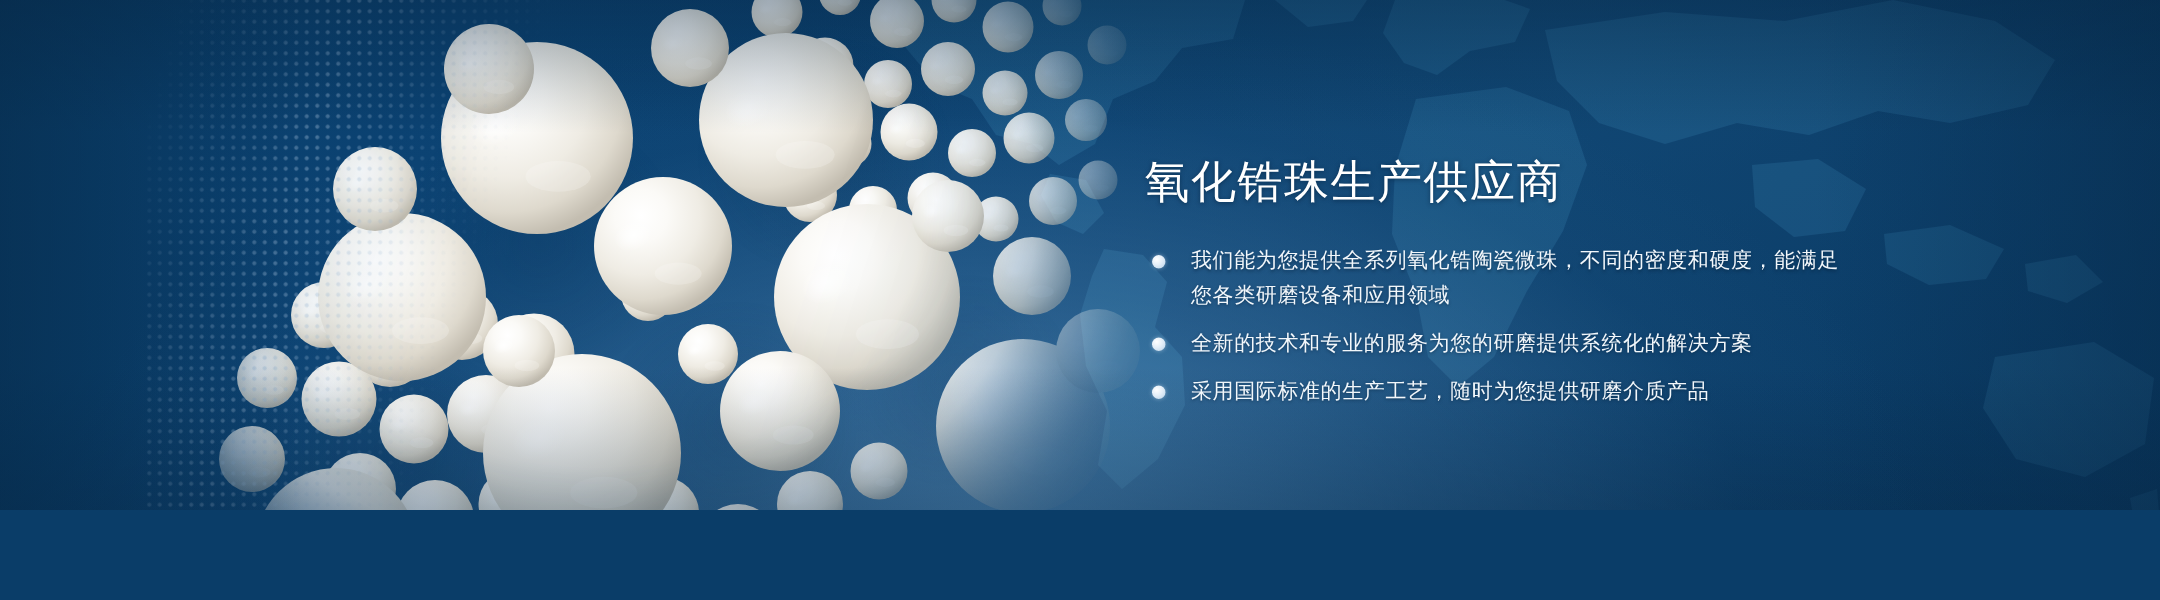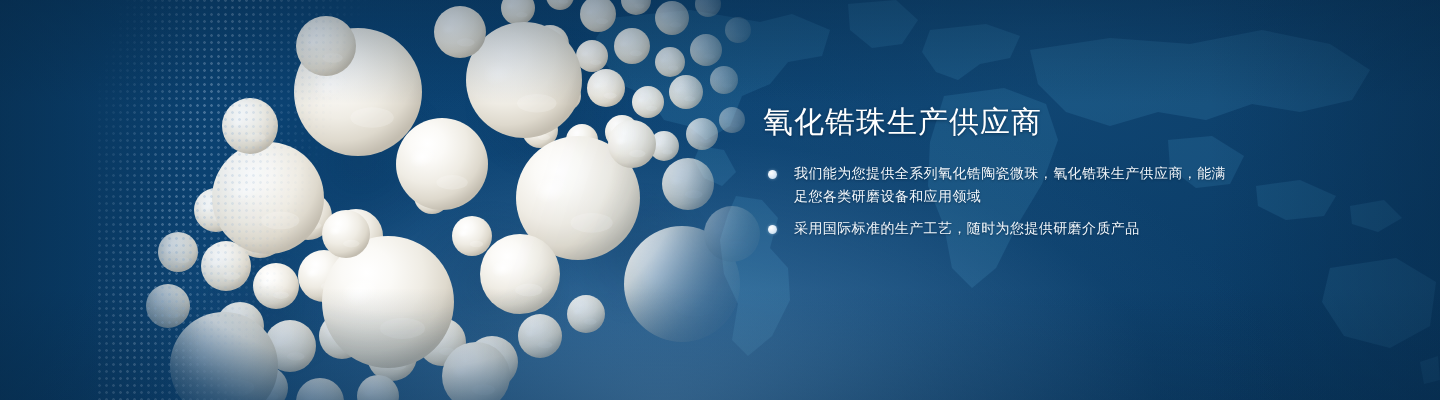--- a/index.html
+++ b/index.html
@@ -7,21 +7,21 @@
     padding: 0;
     background: #0a3d68;
   }
   body {
     font-family: "Liberation Sans", "DejaVu Sans", sans-serif;
   }
 
   .banner {
     position: relative;
     width: 1440px;
-    height: 400px;
+    height: 340px;
     overflow: hidden;
     background: #0a3f6b;
   }
 
   
   .bg-base {
     position: absolute;
     inset: 0;
     background:
       radial-gradient(ellipse 760px 420px at 46% 104%, rgba(96,150,195,0.72) 0%, rgba(74,128,175,0.40) 38%, rgba(40,92,140,0.12) 66%, rgba(10,63,107,0) 82%),
@@ -279,21 +279,25 @@
   <div class="halftone"></div>
 
   <div class="bg-vignette"></div>
 
   <div class="copy">
     <h1 class="headline">氧化锆珠生产供应商</h1>
 
     <ul class="bullets">
       <li class="bullet">
         <span class="bullet-dot"></span>
-        <span>我们能为您提供全系列氧化锆陶瓷微珠，氧化锆珠生产供应商，能满足您各类研磨设备和应用领域</span>
+        <span>我们能为您提供全系列氧化锆陶瓷微珠，不同的密度和硬度，能满足您各类研磨设备和应用领域</span>
+      </li>
+      <li class="bullet">
+        <span class="bullet-dot"></span>
+        <span>全新的技术和专业的服务为您的研磨提供系统化的解决方案</span>
       </li>
       <li class="bullet">
         <span class="bullet-dot"></span>
         <span>采用国际标准的生产工艺，随时为您提供研磨介质产品</span>
       </li>
     </ul>
   </div>
 
 </div>
 

